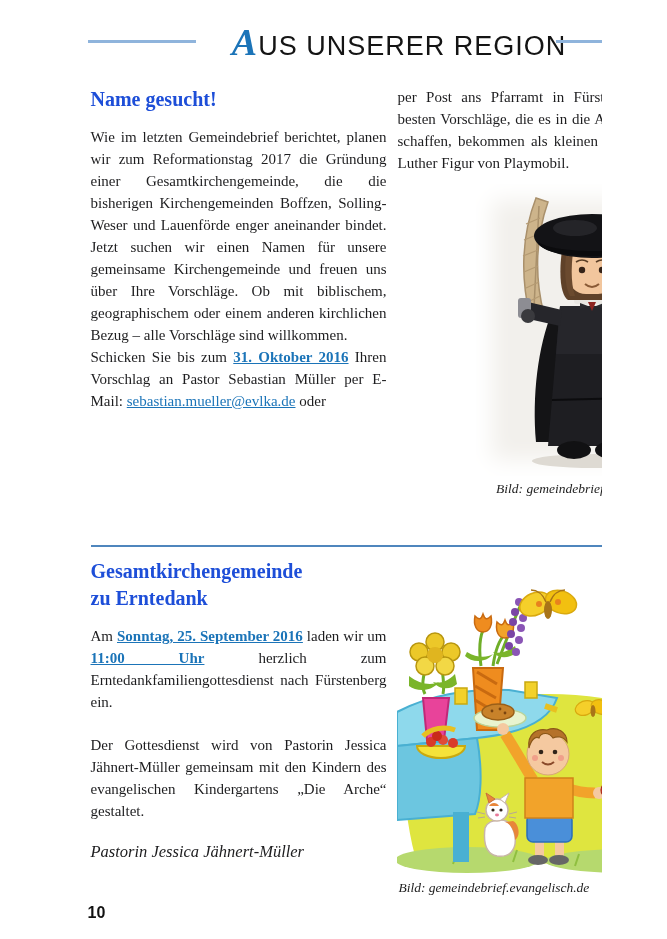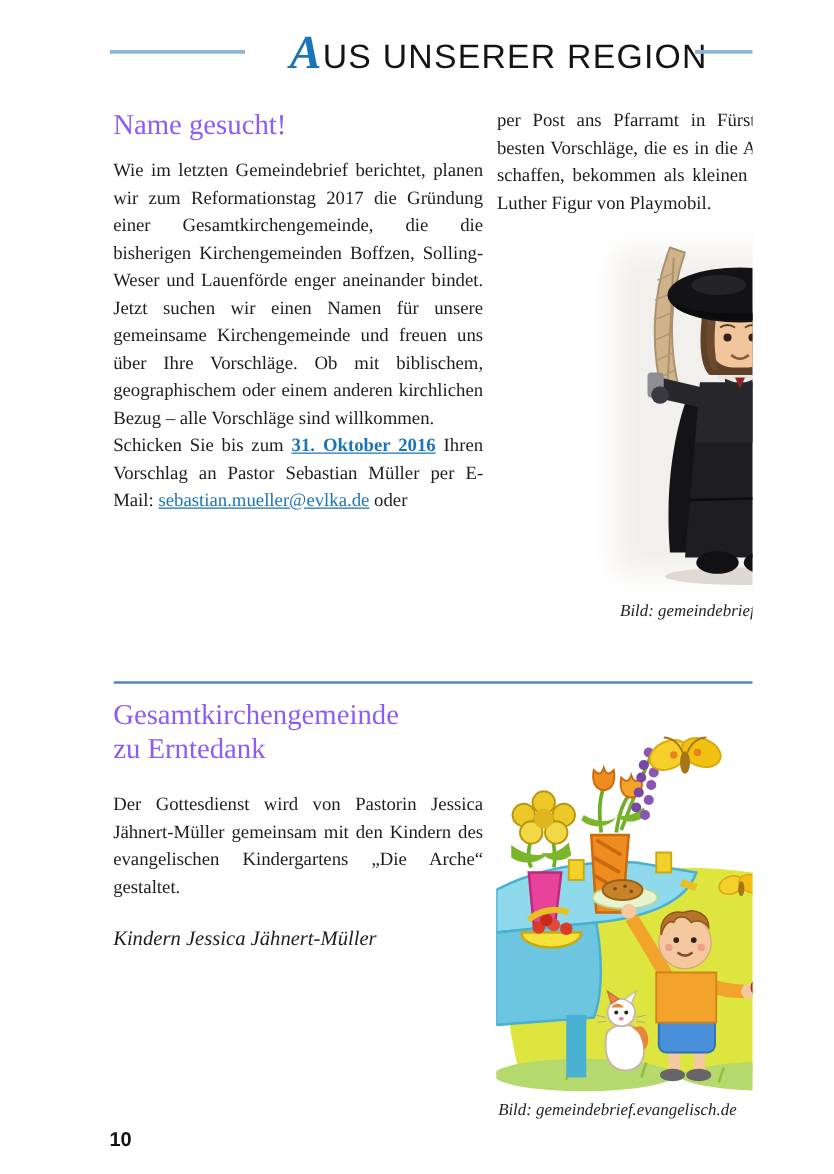--- a/index.html
+++ b/index.html
@@ -15,21 +15,21 @@
   .hdr-rule.left  { left:22px;  width:108px; }
   .hdr-rule.right { left:490px; width:135px; }
   .hdr-title { position:absolute; left:0; top:0; width:667px; text-align:center;
     font-family:"Liberation Sans", sans-serif; letter-spacing:1px; color:#141414;
     font-size:27px; line-height:44px; white-space:nowrap; }
   .hdr-title .initial { font-family:"Liberation Serif", serif; font-style:italic; font-weight:bold;
     color:#1b74b8; font-size:38px; letter-spacing:0; margin-right:1px; }
   
   .col-left-top  { position:absolute; left:25px;  top:86px; width:296px; }
   .col-right-top { position:absolute; left:332px; top:86px; width:315px; }
-  h2.art { color:#8b5cf6; font-size:23px; font-weight:normal; line-height:27px; margin:0 0 13px 0; }
+  h2.art { color:#1d4ed8; font-size:20px; font-weight:bold; line-height:27px; margin:0 0 13px 0; }
   p.body { font-size:15px; line-height:22px; text-align:justify; text-align-last:left; }
   .hl   { color:#1b74b8; font-weight:bold;text-decoration:underline; }
   a.email { color:#1b74b8; text-decoration:underline; }
   
   .luther-box { margin:10px 0 0 78px; width:232px; height:292px; background:#f2f0ec;
     box-shadow: inset 0 0 22px 16px #ffffff; }
   .credit { font-size:13.5px; color:#222; line-height:16px;font-style:italic; }
   .credit.center { width:232px; margin-left:78px; text-align:center; margin-top:5px; }
   
   .divider { position:absolute; left:25px; top:545px; width:621px; height:2px; background:#4f86bd; }
@@ -119,22 +119,23 @@
         </g>
       </svg>
     </div>
     <div class="credit center">Bild: gemeindebrief.evangelisch.de</div>
   </div>
 
   <div class="divider"></div>
 
   <div class="col-left-bottom">
     <h2 class="art"><span>Gesamtkirchengemeinde</span><br><span>zu Erntedank</span></h2>
+    <p class="body first"><span>Am </span><span class="hl">Sonntag, 25. September 2016</span><span> laden wir um </span><span class="hl">11:00 Uhr</span><span> herzlich zum Erntedankfamiliengottesdienst nach Fürstenberg ein.</span></p>
     <p class="body second">Der Gottesdienst wird von Pastorin Jessica Jähnert-Müller gemeinsam mit den Kindern des evangelischen Kindergartens „Die Arche“ gestaltet.</p>
-    <div class="signature">Kindern Jessica Jähnert-Müller</div>
+    <div class="signature">Pastorin Jessica Jähnert-Müller</div>
   </div>
 
   <div class="erntedank-box">
     <svg viewBox="0 0 316 316" width="316" height="316">
       <g>
         <path d="M8 160 C60 138 140 128 205 138 C255 124 288 130 290 168 L292 288 C240 306 80 308 18 296 C6 250 4 196 8 160 Z" fill="#dfe53f"></path>
         <ellipse cx="70" cy="300" rx="72" ry="13" fill="#b6d96e"></ellipse>
         <ellipse cx="228" cy="301" rx="80" ry="12" fill="#b6d96e"></ellipse>
         <path d="M120 290 L116 302 M252 286 L248 298 M182 294 L178 306 M60 292 L56 304" stroke="#8fbf3f" stroke-width="2"></path>
       </g>

